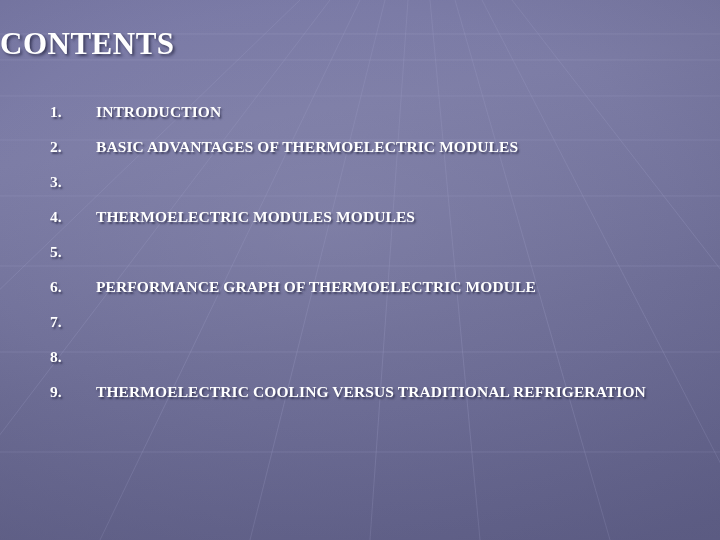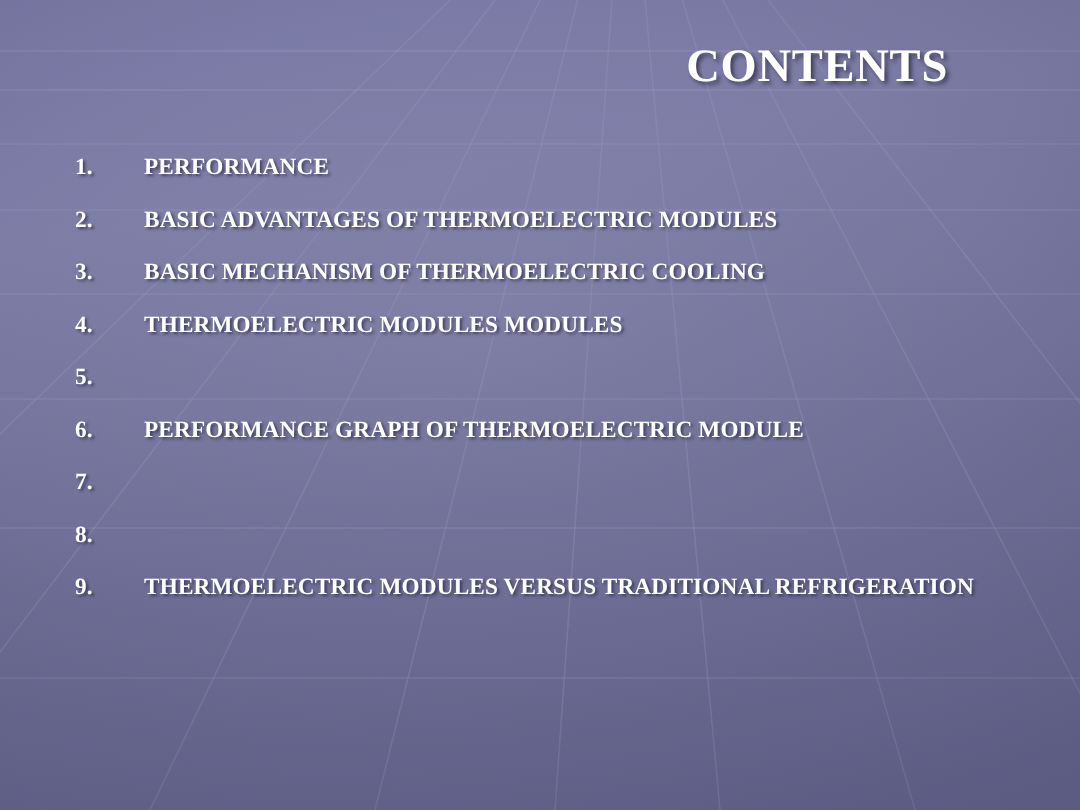--- a/index.html
+++ b/index.html
@@ -34,21 +34,21 @@
     position: absolute;
     inset: 0;
     background: radial-gradient(ellipse 90% 70% at 45% 40%, rgba(150,150,185,0.28) 0%, rgba(110,110,150,0.05) 55%, rgba(70,70,105,0.28) 100%);
     pointer-events: none;
   }
   .title {
     position: absolute;
     top: 26px;
     left: 0;
     width: 632px;
-    text-align: right;
+    text-align: left;
     font-size: 31px;
     font-weight: bold;
     letter-spacing: 0.5px;
     color: #ffffff;
     text-shadow: 2px 2px 3px rgba(40,40,70,0.75);
   }
   .list {
     position: absolute;
     top: 100px;
     left: 50px;
@@ -111,31 +111,30 @@
   </div>
 
   <div class="vignette"></div>
 
   <div class="title">CONTENTS</div>
 
   <div class="list">
 
     <div class="item">
       <div class="num">1.</div>
-      <div class="txt">PERFORMANCE</div>
+      <div class="txt">INTRODUCTION</div>
     </div>
 
     <div class="item">
       <div class="num">2.</div>
       <div class="txt">BASIC ADVANTAGES OF THERMOELECTRIC MODULES</div>
     </div>
 
     <div class="item">
       <div class="num">3.</div>
-      <div class="txt">BASIC MECHANISM OF THERMOELECTRIC COOLING</div>
     </div>
 
     <div class="item">
       <div class="num">4.</div>
       <div class="txt">THERMOELECTRIC MODULES MODULES</div>
     </div>
 
     <div class="item">
       <div class="num">5.</div>
     </div>
@@ -148,17 +147,17 @@
     <div class="item">
       <div class="num">7.</div>
     </div>
 
     <div class="item">
       <div class="num">8.</div>
     </div>
 
     <div class="item">
       <div class="num">9.</div>
-      <div class="txt">THERMOELECTRIC MODULES VERSUS TRADITIONAL REFRIGERATION</div>
+      <div class="txt">THERMOELECTRIC COOLING VERSUS TRADITIONAL REFRIGERATION</div>
     </div>
 
   </div>
 </div>
 
 </body></html>

